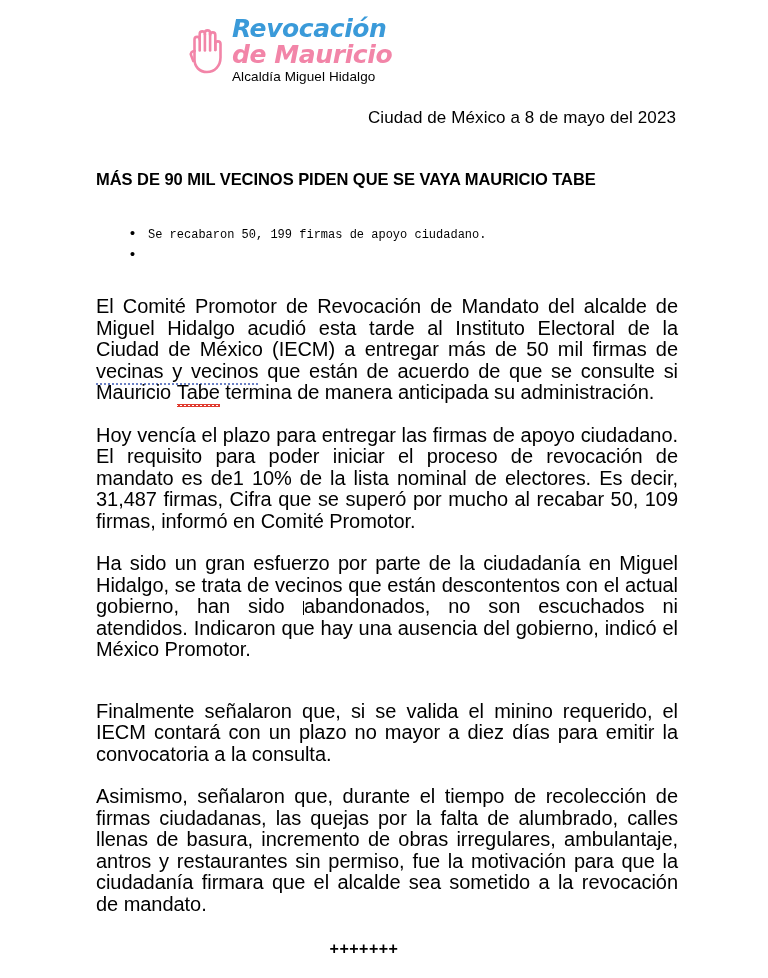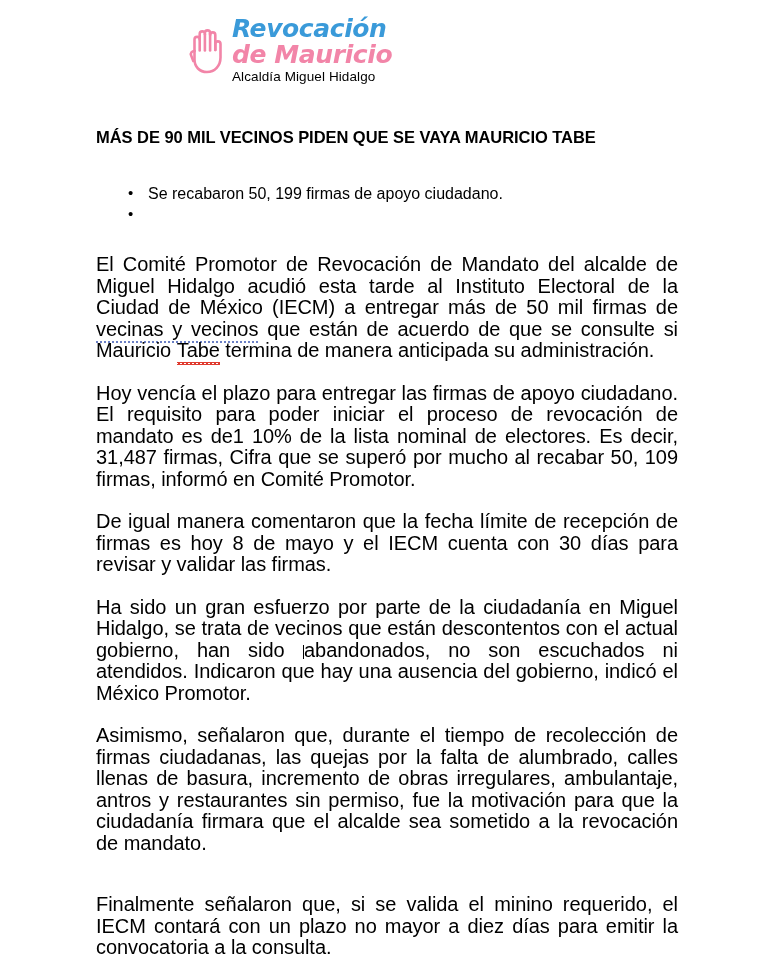--- a/index.html
+++ b/index.html
@@ -106,24 +106,25 @@
     letter-spacing: -0.05px;
     white-space: nowrap;
   }
 
   ul.bullets {
     margin: 36px 0 0 0;
     padding-left: 52px;
     list-style: none;
   }
   ul.bullets li {
-    font-size: 16px;
+    font-size: 12px;
     line-height: 21px;
     position: relative;
     padding-left: 0;
+    font-family: Liberation Mono, monospace;
   }
   ul.bullets li::before {
     content: "\2022";
     position: absolute;
     left: -20px;
     top: -1px;
     font-size: 15px;
   }
   ul.bullets li.empty {
     height: 20px;
@@ -210,39 +211,39 @@
         <span class="logo-line2">de Mauricio</span>
         <span class="logo-line3">Alcaldía Miguel Hidalgo</span>
       </div>
     </div>
 
 
   </div>
 
   <div class="content">
 
+    <div class="dateline">Ciudad de México a 8 de mayo del 2023</div>
 
     <div class="headline">MÁS DE 90 MIL VECINOS PIDEN QUE SE VAYA MAURICIO TABE</div>
 
     <ul class="bullets">
       <li>Se recabaron 50, 199 firmas de apoyo ciudadano.</li>
       <li class="empty"></li>
     </ul>
 
     <p class="para first"><span>El Comité Promotor de Revocación de Mandato del alcalde de Miguel Hidalgo acudió esta tarde al Instituto Electoral de la Ciudad de México (IECM) a entregar más de 50 mil firmas de </span><span class="grammar">vecinas y vecinos</span><span> que están de acuerdo de que se consulte si Mauricio </span><span class="spell">Tabe</span><span> termina de manera anticipada su administración.</span></p>
 
     <p class="para gap">Hoy vencía el plazo para entregar las firmas de apoyo ciudadano. El requisito para poder iniciar el proceso de revocación de mandato es de1 10% de la lista nominal de electores. Es decir, 31,487 firmas, Cifra que se superó por mucho al recabar 50, 109 firmas, informó en Comité Promotor.</p>
 
-    <p class="para gap">De igual manera comentaron que la fecha límite de recepción de firmas es hoy 8 de mayo y el IECM cuenta con 30 días para revisar y validar las firmas.</p>
 
     <p class="para gap"><span>Ha sido un gran esfuerzo por parte de la ciudadanía en Miguel Hidalgo, se trata de vecinos que están descontentos con el actual gobierno, han sido </span><span class="caret"></span><span>abandonados, no son escuchados ni atendidos. Indicaron que hay una ausencia del gobierno, indicó el México Promotor.</span></p>
 
+    <p class="para biggap">Finalmente señalaron que, si se valida el minino requerido, el IECM contará con un plazo no mayor a diez días para emitir la convocatoria a la consulta.</p>
+
     <p class="para gap">Asimismo, señalaron que, durante el tiempo de recolección de firmas ciudadanas, las quejas por la falta de alumbrado, calles llenas de basura, incremento de obras irregulares, ambulantaje, antros y restaurantes sin permiso, fue la motivación para que la ciudadanía firmara que el alcalde sea sometido a la revocación de mandato.</p>
 
-    <p class="para biggap">Finalmente señalaron que, si se valida el minino requerido, el IECM contará con un plazo no mayor a diez días para emitir la convocatoria a la consulta.</p>
-
     <div class="plus-divider">+++++++</div>
 
     <div class="contact">CONTACTO: VIRGILIO PASOTTI 55 3170 6228</div>
 
   </div>
 
 </div>
 
 </body></html>

